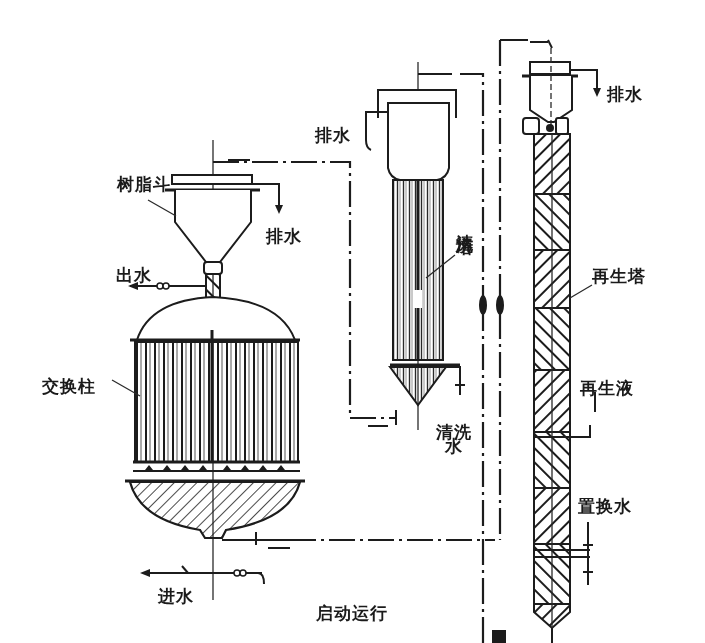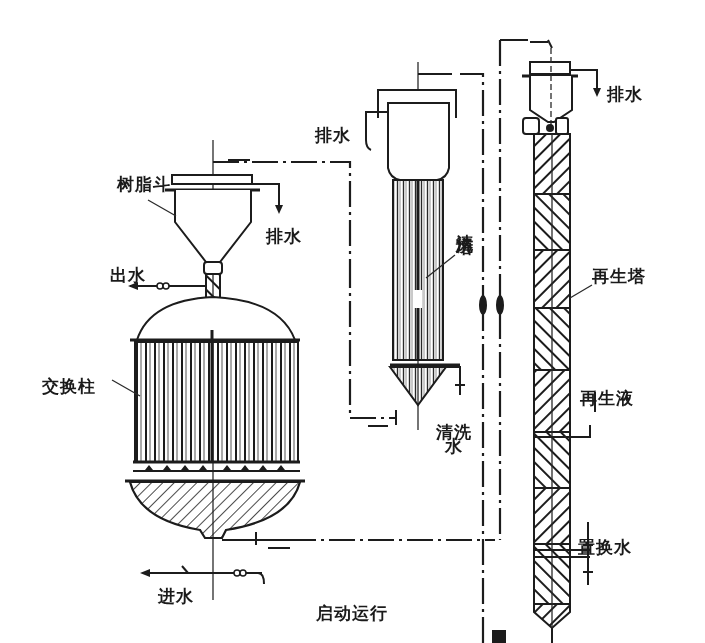--- a/index.html
+++ b/index.html
@@ -181,24 +181,24 @@
   </g>
 
   <line class="thin" x1="148" y1="200" x2="176" y2="216"></line>
   <line class="thin" x1="112" y1="380" x2="140" y2="396"></line>
 
   <rect x="492" y="630" width="14" height="13" fill="#1c1c1c"></rect>
 </svg>
 
 <div class="lbl" style="left:88px; top:176px;margin-left:29px;">树脂斗</div>
 <div class="lbl" style="left:266px; top:228px;">排水</div>
-<div class="lbl" style="left:110px; top:267px;">出水</div>
+<div class="lbl" style="left:116px; top:267px;">出水</div>
 <div class="lbl" style="left:42px; top:370px;margin-top:8px;">交换柱</div>
 <div class="lbl" style="left:140px; top:588px;margin-left:18px;">进水</div>
 <div class="lbl" style="left:315px; top:127px;">排水</div>
 <div class="lbl vlbl" style="left:456px; top:220px;">清洗塔</div>
 <div class="lbl" style="left:436px; top:416px;margin-top:8px;">清洗</div>
 <div class="lbl" style="left:445px; top:438px;">水</div>
 <div class="lbl" style="left:607px; top:86px;">排水</div>
 <div class="lbl" style="left:592px; top:268px;">再生塔</div>
-<div class="lbl" style="left:580px; top:390px;">再生液</div>
-<div class="lbl" style="left:578px; top:498px;margin-top:41px;">置换水</div>
+<div class="lbl" style="left:580px; top:380px;">再生液</div>
+<div class="lbl" style="left:578px; top:498px;">置换水</div>
 <div class="lbl" style="left:316px; top:605px;">启动运行</div>
 
 </body></html>

